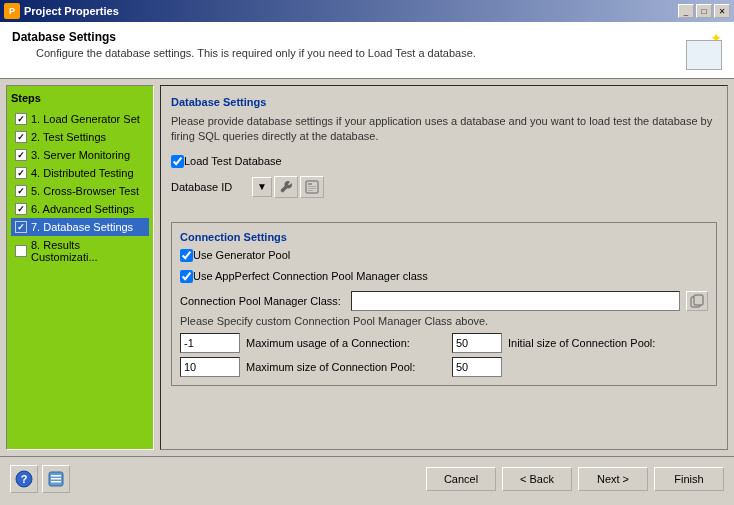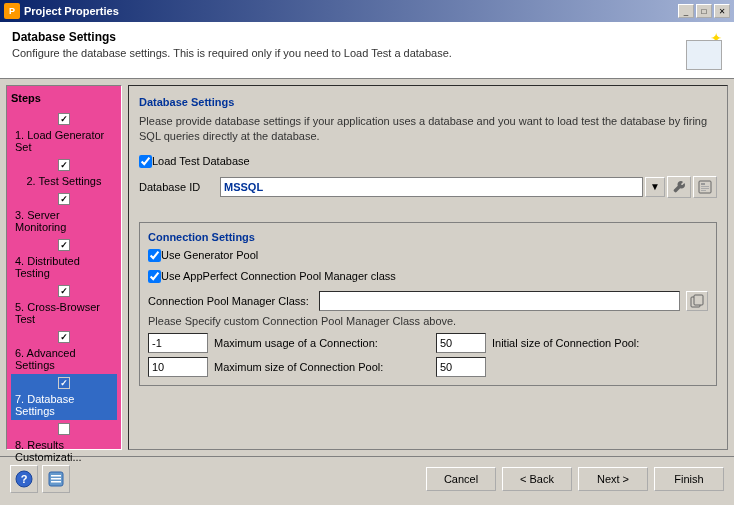--- a/index.html
+++ b/index.html
@@ -68,20 +68,21 @@
     }
     .header-text h2 {
       font-size: 12px;
       font-weight: bold;
       color: #000;
       margin-bottom: 3px;
     }
     .header-text p {
       font-size: 11px;
       color: #333;
+      margin-left: 24px;
     }
     .header-icon {
       width: 50px;
       height: 40px;
       position: relative;
     }
     .header-icon-box {
       width: 36px;
       height: 30px;
       background: #e8f0f8;
@@ -109,42 +110,41 @@
 
     .content-area {
       display: flex;
       gap: 6px;
       flex: 1;
       height: 100%;
     }
 
     
     .steps-panel {
-      width: 116px;
-      background: #ec4899;
+      width: 148px;
+      background: #84cc16;
       border: 1px solid #808080;
       border-right: 1px solid #fff;
       border-bottom: 1px solid #fff;
       padding: 6px 4px;
       flex-shrink: 0;
     }
     .steps-title {
       font-weight: bold;
       margin-bottom: 6px;
       font-size: 11px;
     }
     .step-item {
       display: flex;
       align-items: center;
       gap: 4px;
       padding: 2px 3px;
       font-size: 11px;
       cursor: pointer;
       border: 1px solid transparent;
-      flex-direction: column;
     }
     .step-item.active {
       background: #316ac5;
       color: white;
     }
     .step-checkbox {
       width: 12px;
       height: 12px;
       border: 1px solid #808080;
       background: white;
@@ -438,21 +438,20 @@
       <div class="section-desc">Please provide database settings if your application uses a database and you want to load test the database by firing SQL queries directly at the database.</div>
 
       <div class="checkbox-row">
         <input type="checkbox" id="loadTestDb" checked="" style="">
         <label for="loadTestDb">Load Test Database</label>
       </div>
 
       <div class="field-row">
         <span class="field-label">Database ID</span>
         <div class="field-input-wrap">
-          <input type="text" class="dropdown-input" value="MSSQL" style="color: rgb(0, 51, 153); font-weight: bold;">
           <div class="dropdown-arrow">▼</div>
           <div class="icon-btn">
             <svg width="14" height="14" viewBox="0 0 14 14">
               <path d="M9 1 C7 1 5.5 2.5 5.5 4.5 C5.5 5 5.6 5.4 5.8 5.8 L2 9.5 C1.5 10 1.5 10.8 2 11.3 L2.7 12 C3.2 12.5 4 12.5 4.5 12 L8.2 8.2 C8.6 8.4 9 8.5 9.5 8.5 C11.5 8.5 13 7 13 5 C13 4.2 12.8 3.5 12.4 3 L10.5 4.9 L9.5 4.9 L9.1 3.9 L11 2 C10.4 1.4 9.7 1 9 1 Z" fill="#666"></path>
             </svg>
           </div>
           <div class="icon-btn">
             <svg width="14" height="14" viewBox="0 0 14 14">
               <rect x="1" y="1" width="12" height="12" rx="1" fill="none" stroke="#666" stroke-width="1"></rect>
               <rect x="3" y="3" width="4" height="2" fill="#999"></rect>

